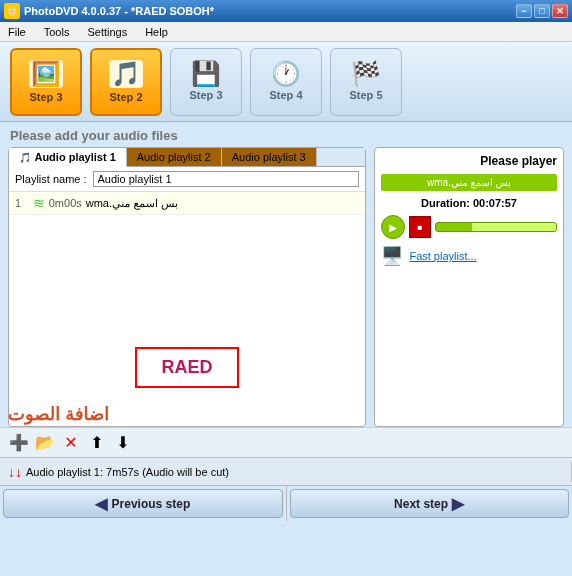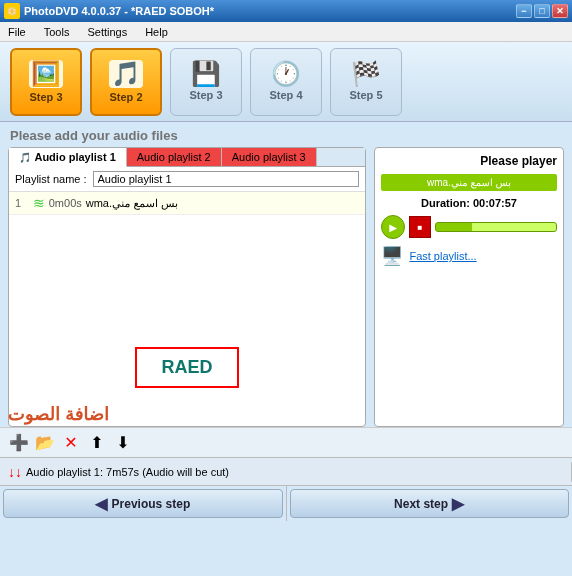--- a/index.html
+++ b/index.html
@@ -160,21 +160,21 @@
       align-items: center;
       gap: 3px;
     }
     .tab.active {
       background: #fff;
       border-bottom: 1px solid #fff;
       margin-bottom: -1px;
       font-weight: bold;
     }
     .tab.inactive {
-      background: #ef4444;
+      background: #a16207;
     }
     .tab-icon { font-size: 10px; color: #4488cc; }
 
     
     .playlist-name-row {
       display: flex;
       align-items: center;
       padding: 4px 6px;
       gap: 6px;
       border-bottom: 1px solid #ddd;
@@ -212,21 +212,21 @@
       flex: 1;
       display: flex;
       align-items: center;
       justify-content: center;
     }
     .raed-box {
       border: 2px solid red;
       padding: 8px 24px;
       font-size: 18px;
       font-weight: bold;
-      color: #0f766e;
+      color: #be185d;
     }
 
     
     .audio-player-panel {
       width: 190px;
       border: 1px solid #aaa;
       background: #fff;
       border-radius: 4px;
       padding: 6px;
       display: flex;

